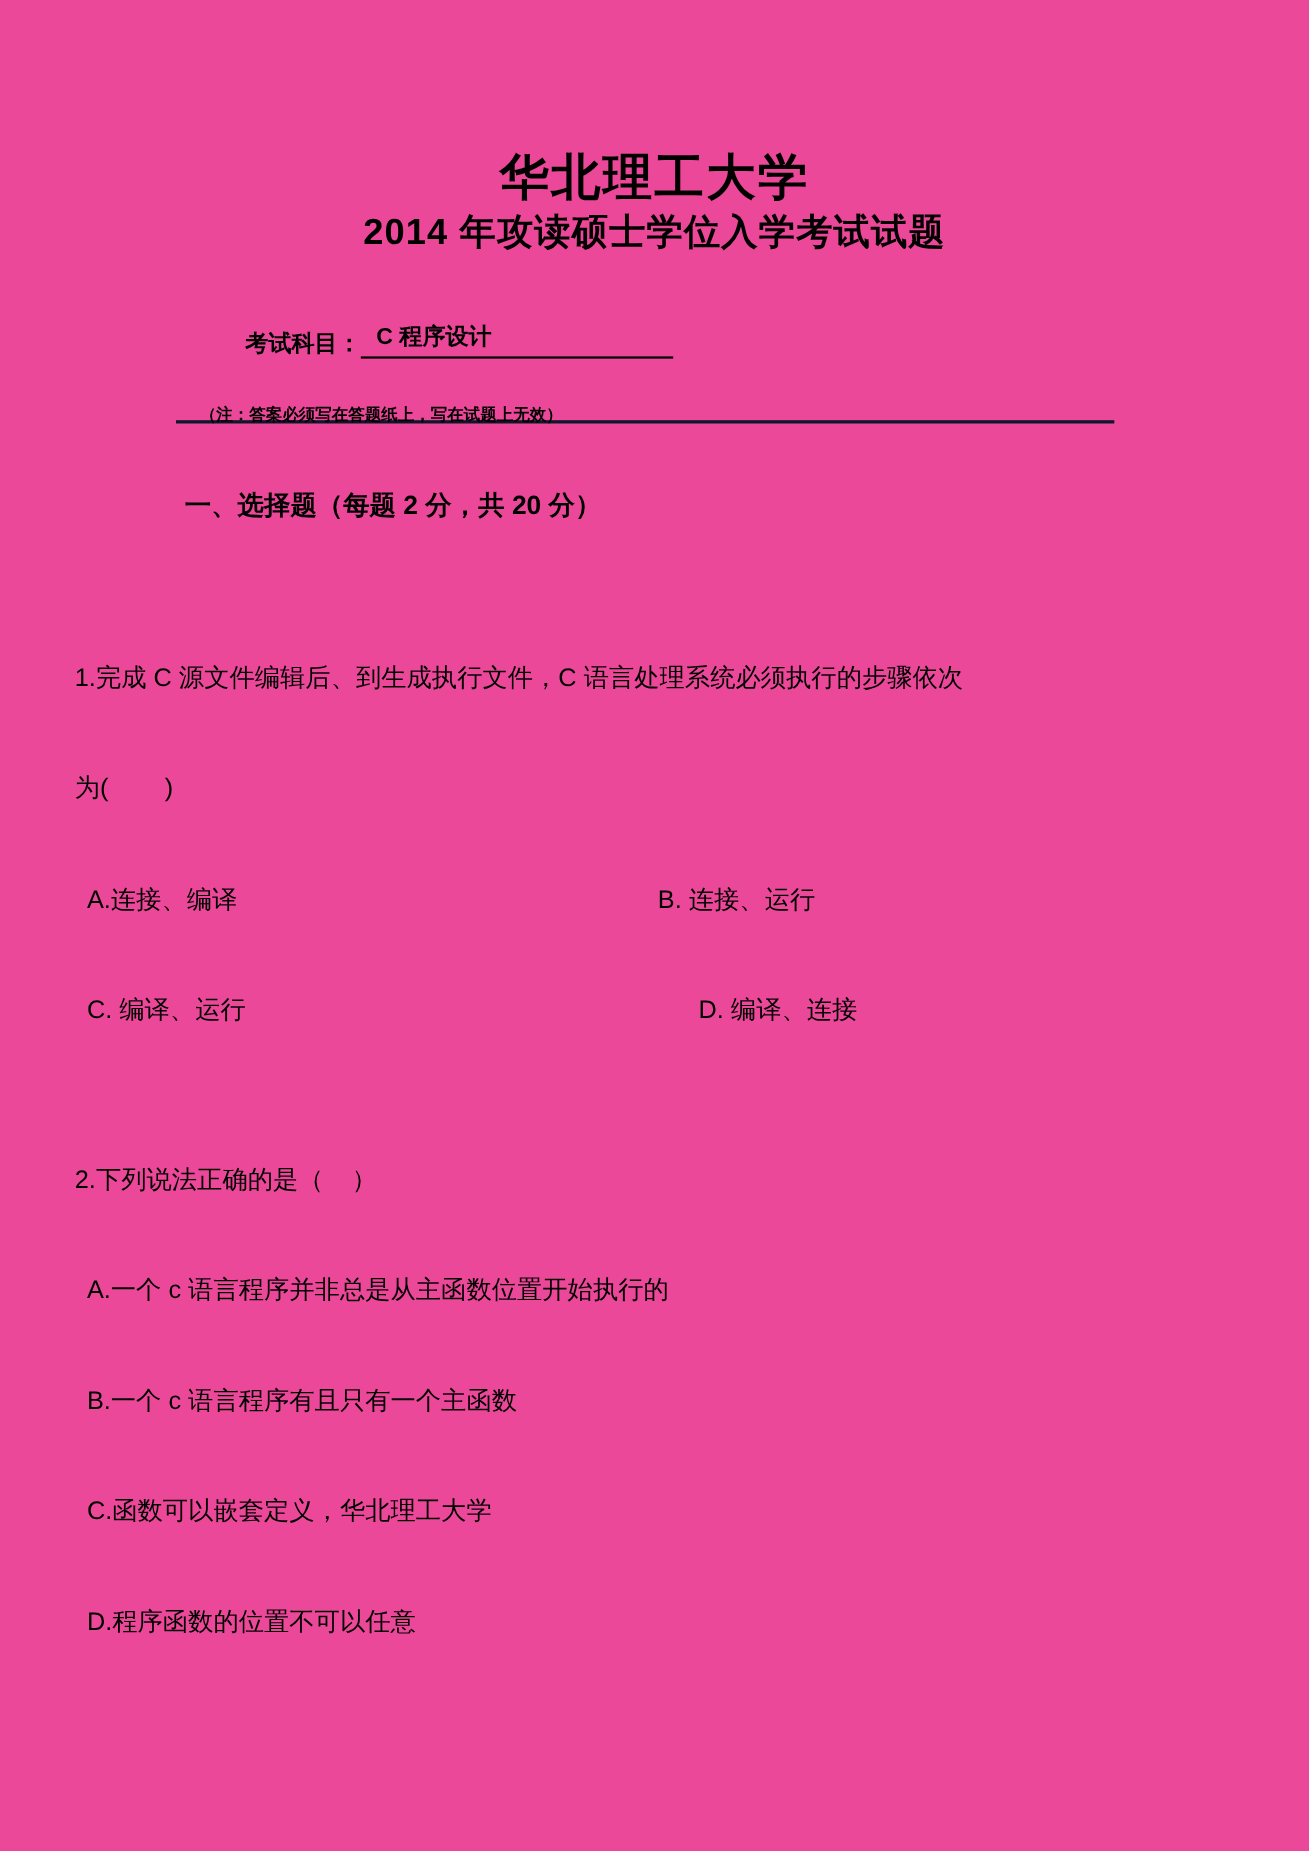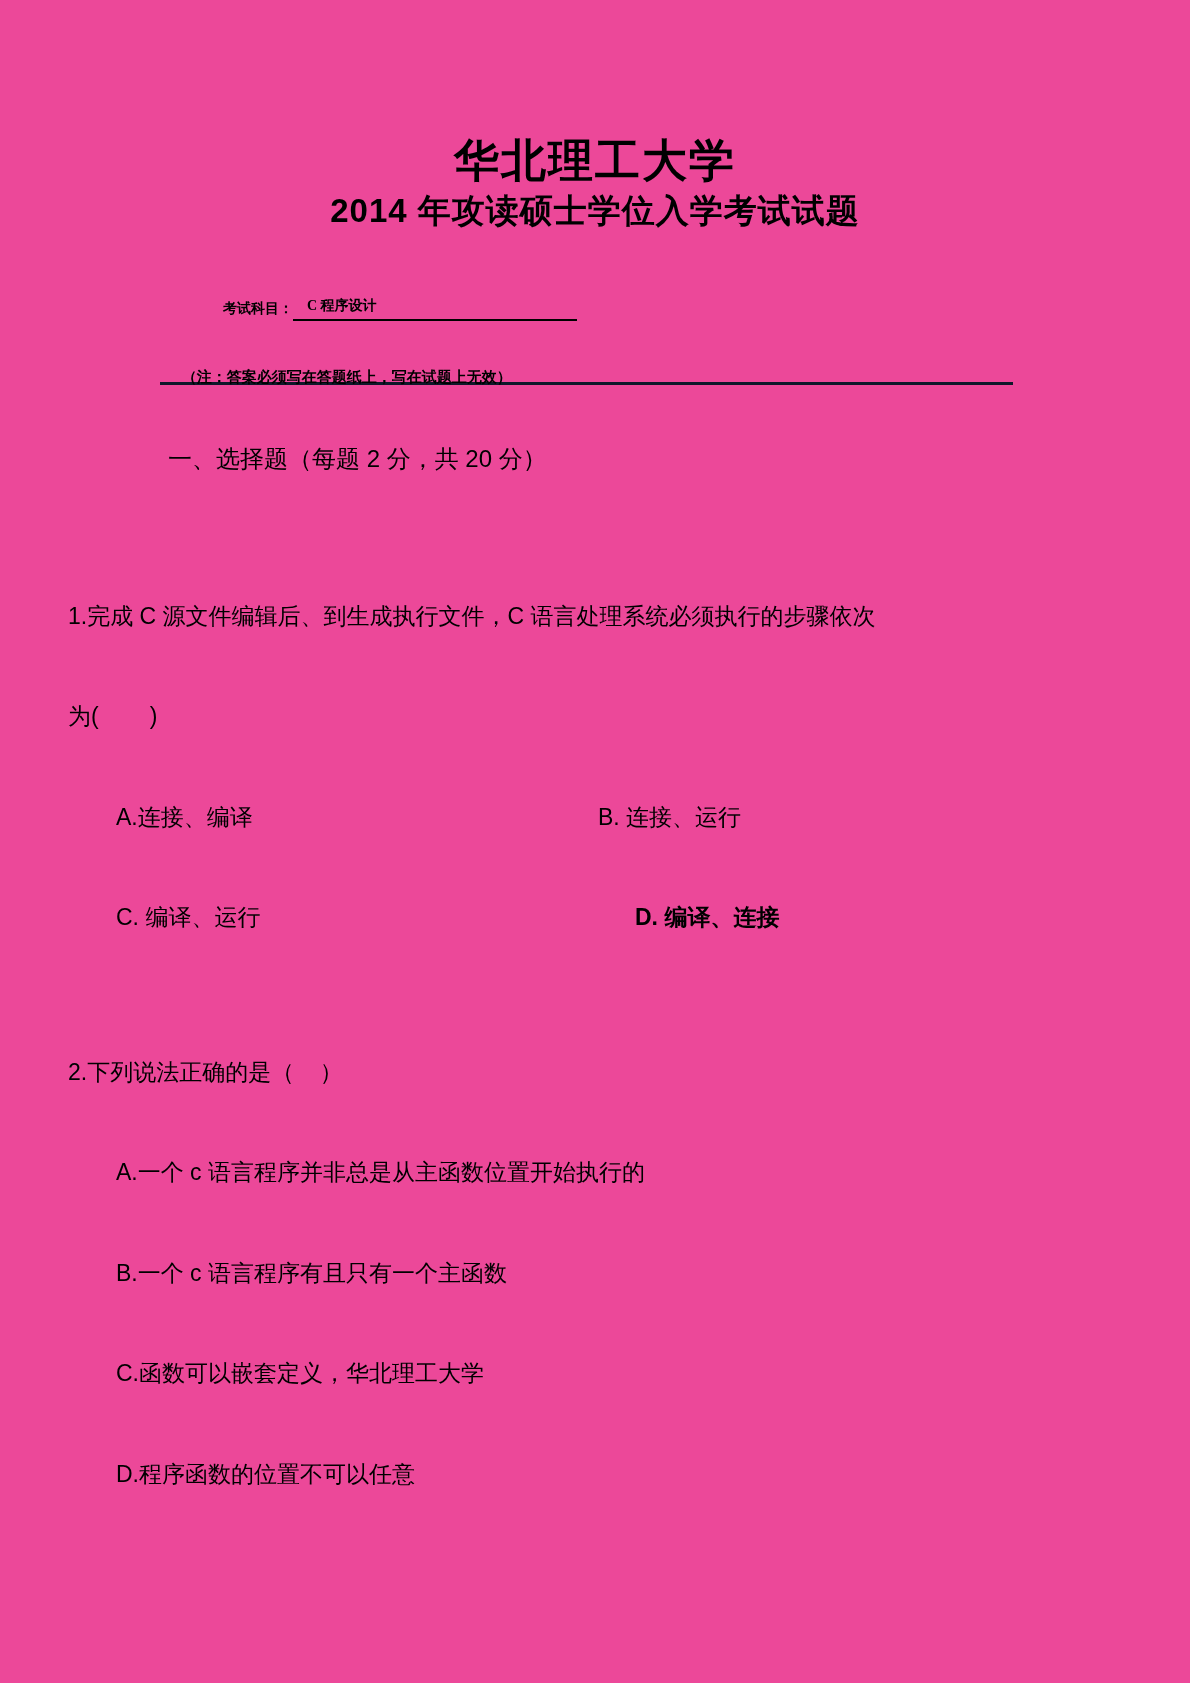--- a/index.html
+++ b/index.html
@@ -37,25 +37,24 @@
     font-size: 33px;
     font-weight: 700;
     letter-spacing: 1px;
   }
 
   .subject-row {
     position: absolute;
     top: 292px;
     left: 223px;
     display: flex;
-    align-items: center;
-    font-size: 14px;
+    align-items: flex-end;
+    font-size: 21px;
     font-weight: 700;
     height: 34px;
-    font-family: Liberation Serif, serif;
   }
   .subject-value {
     display: inline-block;
     width: 270px;
     border-bottom: 2px solid #000000;
     padding: 0 0 4px 14px;
   }
 
   .note-row {
     position: absolute;
@@ -67,45 +66,45 @@
     font-weight: 700;
     padding: 0 0 5px 5px;
     height: 26px;
   }
 
   .section-heading {
     position: absolute;
     top: 443px;
     left: 168px;
     font-size: 24px;
-    font-weight: 400;
+    font-weight: 700;
   }
 
   .questions {
     position: absolute;
     top: 485px;
     left: 0;
     width: 100%;
     font-size: 23px;
     font-weight: 400;
   }
   .line {
     position: relative;
     height: 46.5px;
     display: flex;
     align-items: center;
     padding-left: 68px;
     box-sizing: border-box;
   }
-  .line.opts { padding-left: 116px; text-align: right; }
+  .line.opts { padding-left: 79px; text-align: right; }
   .colB {
     position: absolute;
     left: 598px;
   }
-  .colB-wide { left: 635px; font-weight: bold; }
+  .colB-wide { left: 635px; }
 </style>
 </head>
 <body>
 
 <div class="page">
 
   <div class="title1">华北理工大学</div>
   <div class="title2">2014 年攻读硕士学位入学考试试题</div>
 
   <div class="subject-row">

